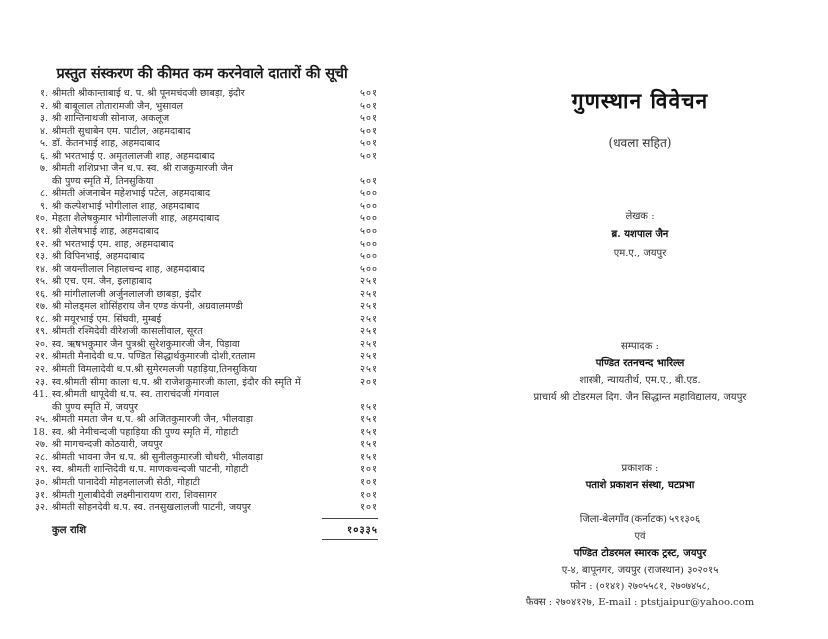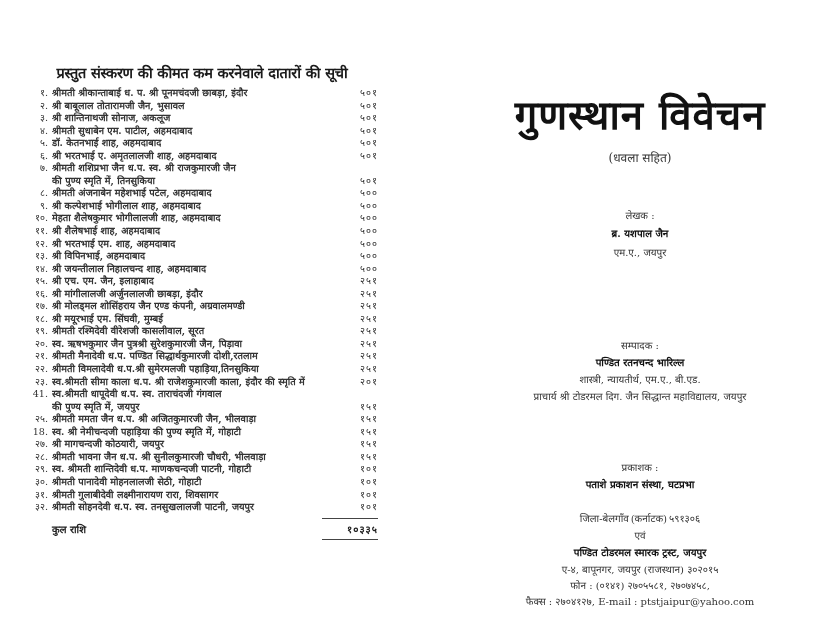--- a/index.html
+++ b/index.html
@@ -1,29 +1,29 @@
 <!DOCTYPE html>
 <html><head>
 <meta charset="utf-8">
 <style>
   html,body{margin:0;padding:0;background:#fff;}
   body{width:828px;height:639px;position:relative;overflow:hidden;font-family:"DejaVu Serif","Liberation Serif",serif;color:#222;}
   .left{position:absolute;left:26px;top:62px;width:352px;}
   .list-title{font-size:14.5px;font-weight:bold;text-align:center;margin:0 0 5px 0;letter-spacing:-0.2px;color:#1a1a1a;}
   .row{display:flex;align-items:baseline;font-size:9.6px;line-height:12.55px;height:12.55px;white-space:nowrap;color:#333;}
   .num{width:22px;text-align:right;padding-right:4px;flex:none;}
-  .name{flex:1;overflow:hidden;font-weight:bold;}
+  .name{flex:1;overflow:hidden;}
   .amt{width:40px;text-align:right;flex:none;letter-spacing:1px;}
   .cont .num{visibility:hidden;}
   .total{display:flex;font-size:10px;font-weight:bold;margin-top:4px;align-items:center;}
   .total .lbl{flex:1;padding-left:26px;}
   .total .val{width:56px;text-align:right;border-top:1px solid #444;border-bottom:1px solid #444;padding:3px 0;letter-spacing:1px;}
   .right{position:absolute;left:470px;top:80px;width:340px;text-align:center;}
-  .book-title{font-family:"DejaVu Sans","Liberation Sans",sans-serif;font-size:40px;font-weight:bold;margin:6px 0 0 0;letter-spacing:1px;color:#111;}
-  .subtitle{font-size:12px;margin-top:8px;color:#333;}
+  .book-title{font-family:"DejaVu Sans","Liberation Sans",sans-serif;font-size:21px;font-weight:bold;margin:6px 0 0 0;letter-spacing:1px;color:#111;}
+  .subtitle{font-size:12px;margin-top:20px;color:#333;}
   .sm{font-size:10px;color:#333;}
   .bold{font-size:10px;font-weight:bold;color:#111;}
   .block{position:absolute;left:0;width:340px;text-align:center;}
 </style>
 </head>
 <body>
 
 <div class="left">
   <div class="list-title">प्रस्तुत संस्करण की कीमत कम करनेवाले दातारों की सूची</div>
   <div id="donor-rows">

